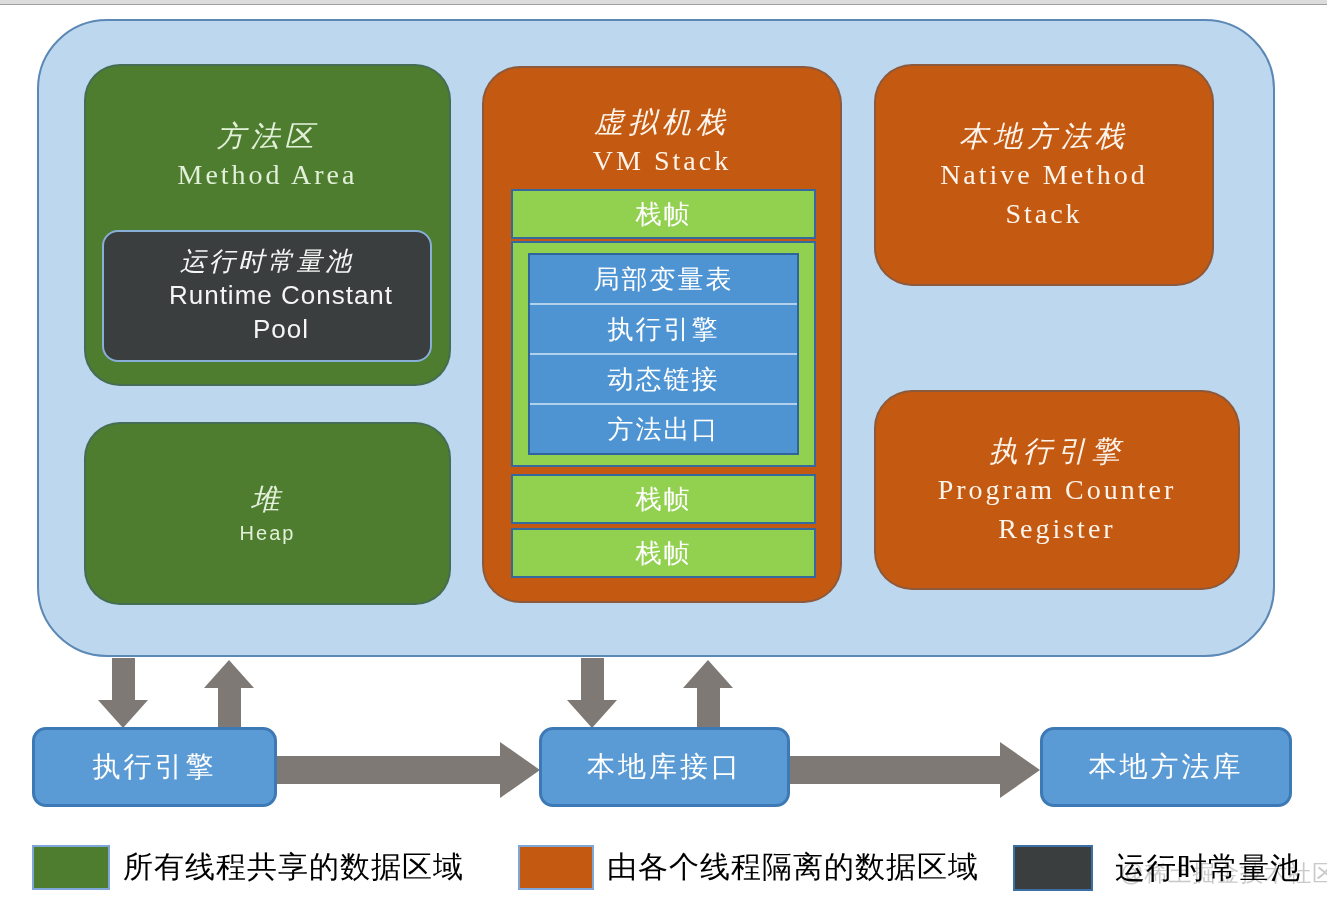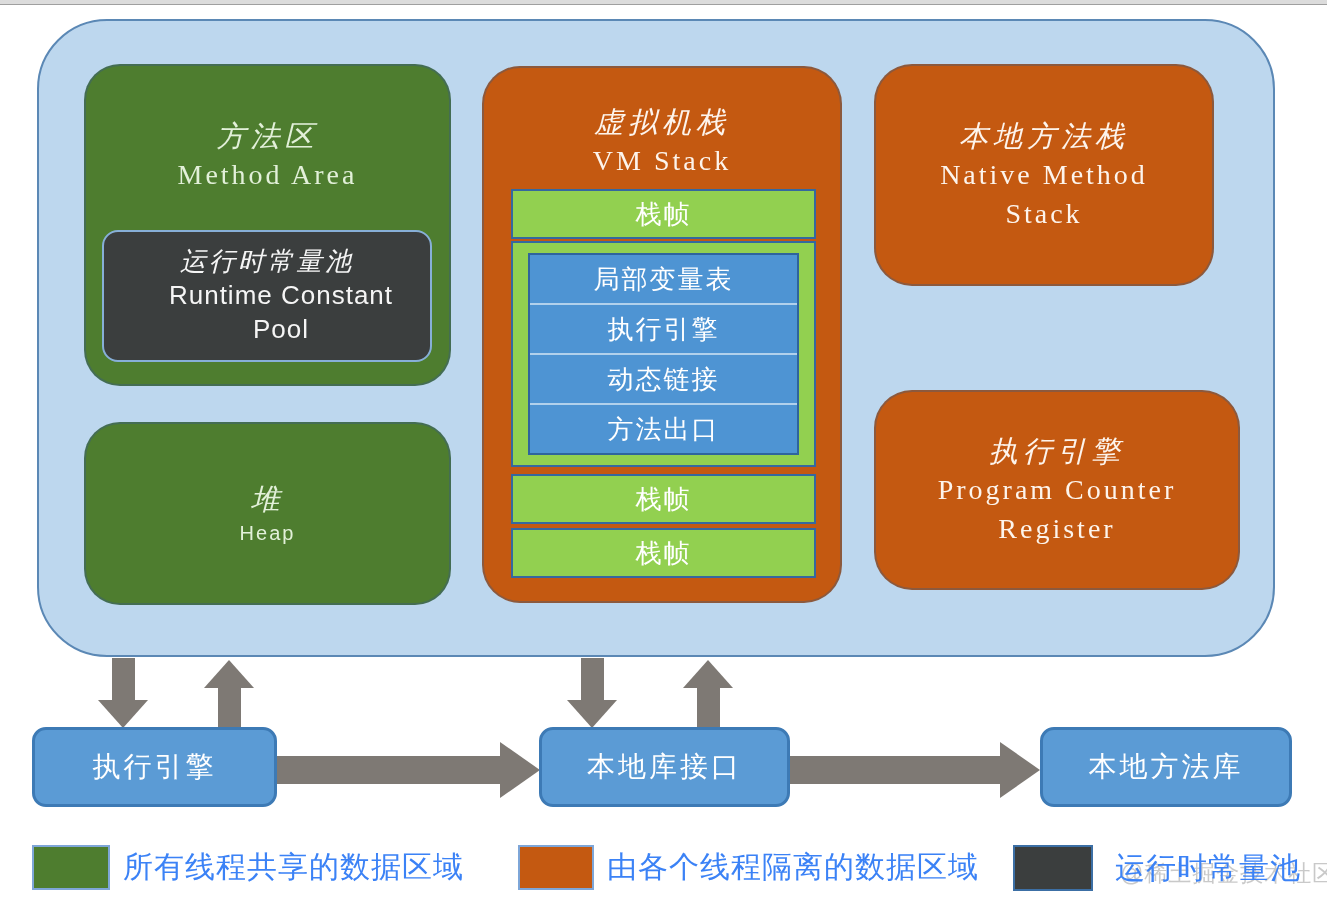--- a/index.html
+++ b/index.html
@@ -54,21 +54,21 @@
   .arrow-h .head-right{width:0;height:0;border-top:28px solid transparent;border-bottom:28px solid transparent;border-left:40px solid #7E7974;}
 
   
   .flow-box{position:absolute;top:727px;height:80px;box-sizing:border-box;
     background:#5B9BD5;border:3px solid #3D7AB5;border-radius:14px;color:#ffffff;
     display:flex;align-items:center;justify-content:center;font-size:28px;letter-spacing:3px;}
 
   
   .legend-item{position:absolute;top:845px;display:flex;align-items:center;}
   .swatch{width:78px;height:45px;box-sizing:border-box;border:2px solid #7EA6D8;}
-  .legend-label{margin-left:13px;font-size:30px;color:#3b82f6;letter-spacing:1px;position:relative;z-index:2;}
+  .legend-label{margin-left:13px;font-size:30px;color:#000000;letter-spacing:1px;position:relative;z-index:2;}
   .watermark{position:absolute;left:1120px;top:858px;font-size:23px;color:#8a8a8a;opacity:.45;
     letter-spacing:1px;z-index:1;white-space:nowrap;}
 </style>
 </head>
 <body>
 
 <div class="canvas">
 
   <div class="top-strip"></div>
 

